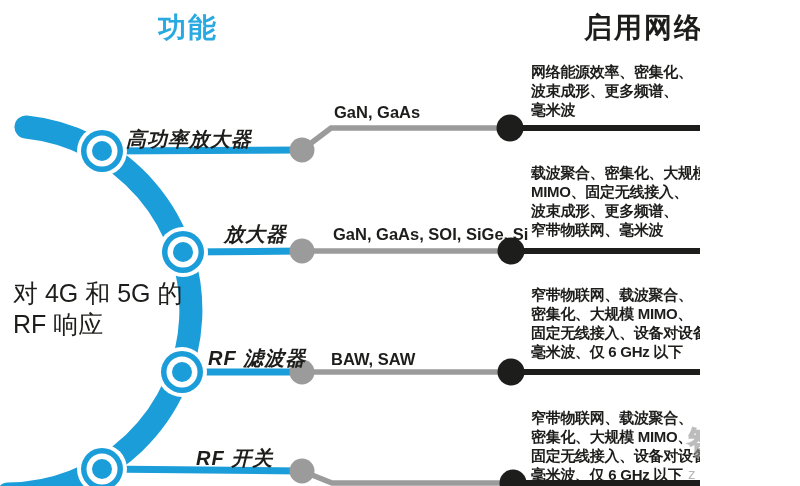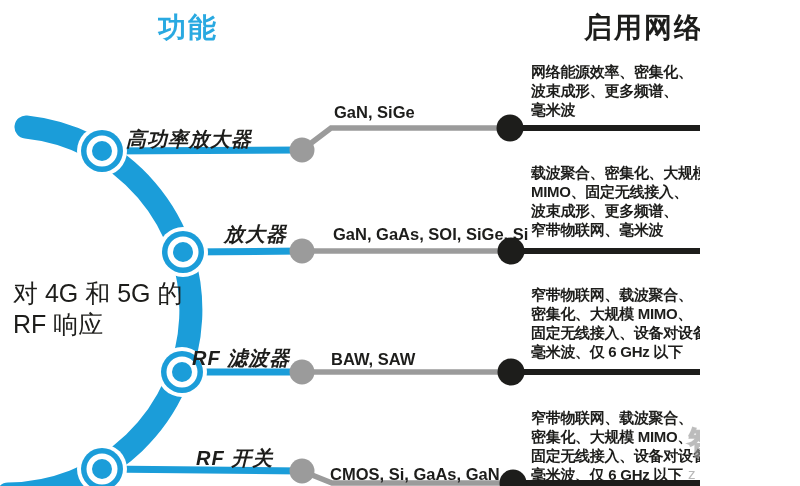--- a/index.html
+++ b/index.html
@@ -93,27 +93,26 @@
   </svg>
 
   <div class="hdr hdr-fn">功能</div>
   <div class="hdr hdr-net">启用网络</div>
 
   <div class="side-title">对 4G 和 5G 的
 RF 响应</div>
 
   <div class="fn-label" style="left:126px;top:126px;">高功率放大器</div>
   <div class="fn-label" style="left:224px;top:221px;">放大器</div>
-  <div class="fn-label" style="left:192px;top:345px;">RF 滤波器</div>
+  <div class="fn-label" style="left:208px;top:345px;">RF 滤波器</div>
   <div class="fn-label" style="left:196px;top:445px;">RF 开关</div>
 
-  <div class="tech-label" style="left:334px;top:103px;">GaN, SiGe</div>
+  <div class="tech-label" style="left:334px;top:103px;">GaN, GaAs</div>
   <div class="tech-label" style="left:333px;top:225px;">GaN, GaAs, SOI, SiGe, Si</div>
   <div class="tech-label" style="left:331px;top:350px;">BAW, SAW</div>
-  <div class="tech-label" style="left:330px;top:465px;">CMOS, Si, GaAs, GaN</div>
 
   <div class="net-text" style="top:62px;">网络能源效率、密集化、
 波束成形、更多频谱、
 毫米波</div>
   <div class="net-text" style="top:163px;">载波聚合、密集化、大规模
 MIMO、固定无线接入、
 波束成形、更多频谱、
 窄带物联网、毫米波</div>
   <div class="net-text" style="top:285px;">窄带物联网、载波聚合、
 密集化、大规模 MIMO、

